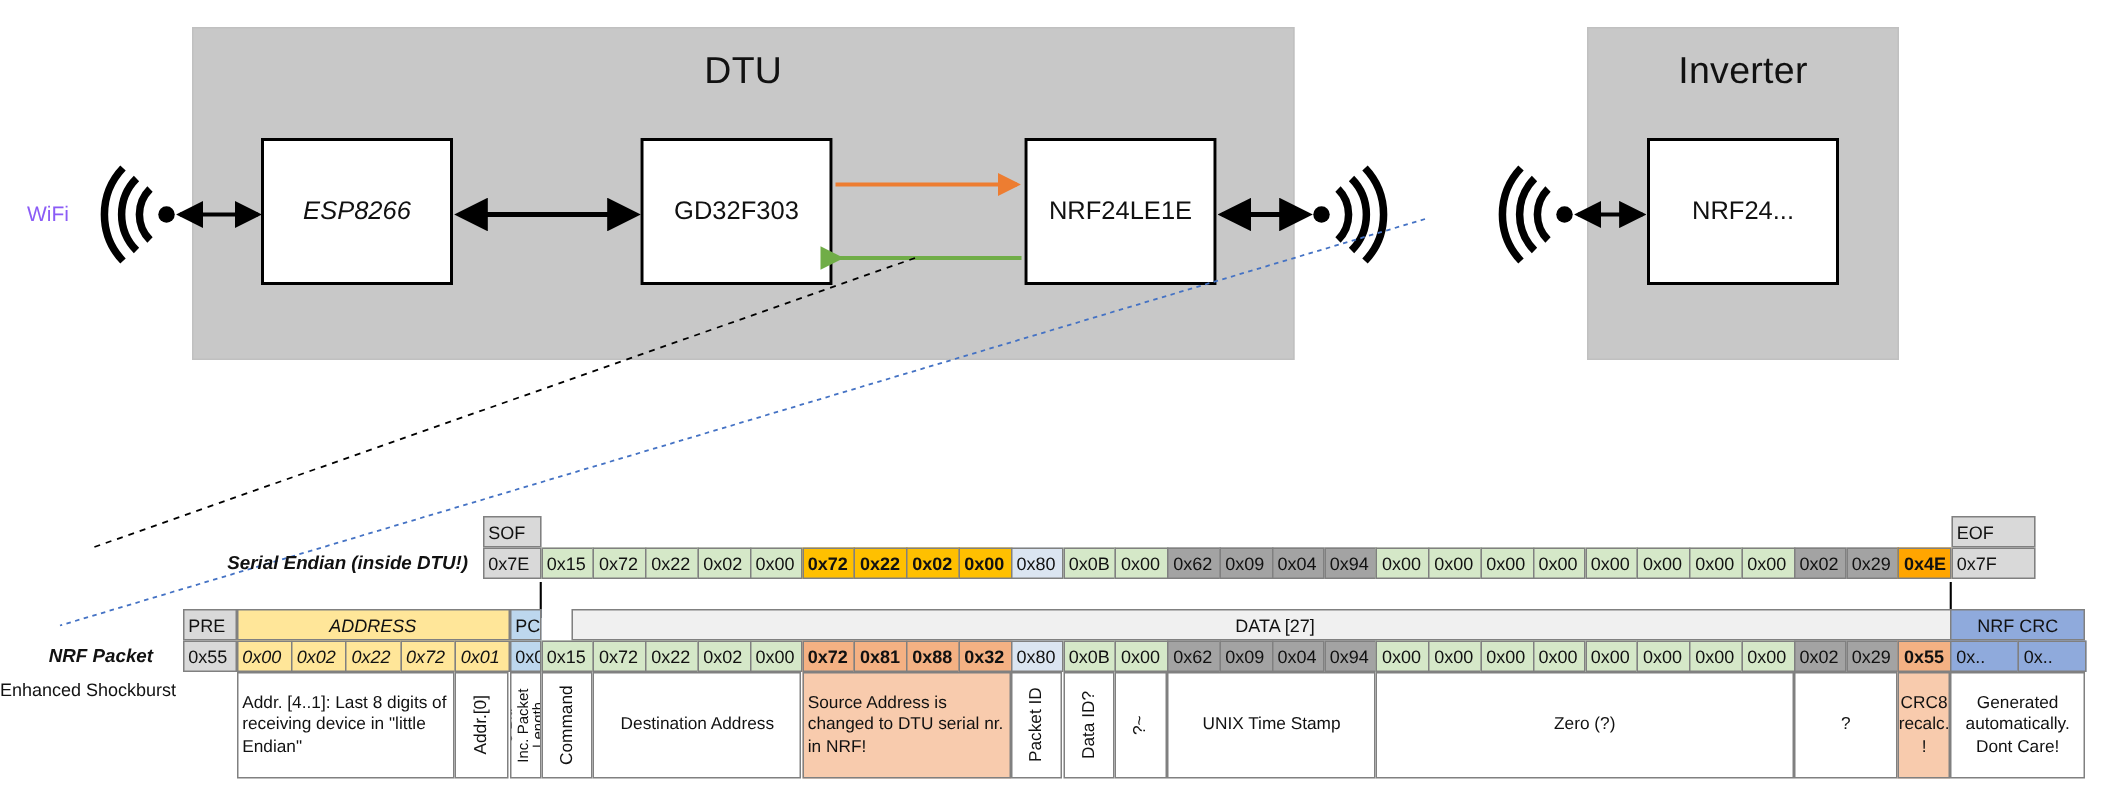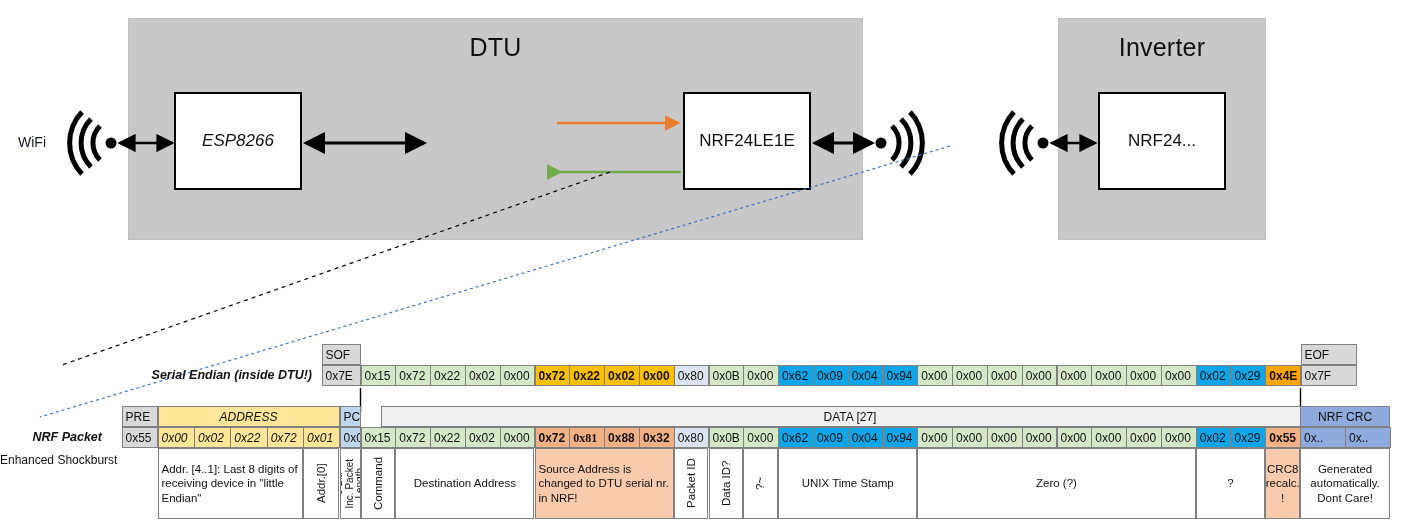--- a/index.html
+++ b/index.html
@@ -27,21 +27,21 @@
     letter-spacing:.2px;
   }
   .chip {
     position:absolute;
     background:#ffffff;
     border:2.5px solid #000000;
     display:flex; align-items:center; justify-content:center;
     font-size:17px; color:#111;
   }
   .wifi-label {
-    position:absolute; font-size:14px; color:#0f172a;
+    position:absolute; font-size:14px; color:#8b5cf6;
   }
 
   svg.overlay { position:absolute; left:0; top:0; width:1406px; height:523px; pointer-events:none; }
 
   
   #packets { position:absolute; left:0; top:340px; width:1406px; height:183px; }
 
   .rowlabel {
     position:absolute;
     font-size:12.5px;
@@ -69,21 +69,21 @@
   
   .c-gray    { background:#d9d9d9; }
   .c-green   { background:#d5e8c8; }
   .c-yellow  { background:#ffc000; }
   .c-lyellow { background:#ffe699;font-style:italic; }
   .c-blue    { background:#dbe5f1; }
   .c-mblue   { background:#8faadc; }
   .c-lblue   { background:#bdd7ee; }
   .c-orange  { background:#ffa500; }
   .c-salmon2 { background:#f4b183; }
-  .c-gray2   { background:#0ea5e9;text-align:right; }
+  .c-gray2   { background:#a3a3a3;text-align:right; }
   .c-ltgray  { background:#f0f0f0; }
 
   .ann {
     position:absolute;
     border:1px solid #808080;
     background:#ffffff;
     font-size:11.5px;
     color:#111;
     overflow:hidden;
   }
@@ -116,20 +116,23 @@
   <div class="enclosure" style="left:128px; top:18px; width:735px; height:222px;">
     <div class="enclosure-title">DTU</div>
   </div>
 
   <div class="enclosure" style="left:1058px; top:18px; width:208px; height:222px;">
     <div class="enclosure-title">Inverter</div>
   </div>
 
   <div class="chip" style="left:174px; top:92px; width:128px; height:98px;font-style:italic;">
     <span>ESP8266</span>
+  </div>
+  <div class="chip" style="left:427px; top:92px; width:128px; height:98px;">
+    <span>GD32F303</span>
   </div>
   <div class="chip" style="left:683px; top:92px; width:128px; height:98px;">
     <span>NRF24LE1E</span>
   </div>
   <div class="chip" style="left:1098px; top:92px; width:128px; height:98px;">
     <span>NRF24...</span>
   </div>
 
   <div class="wifi-label" style="left:18px; top:134px;">WiFi</div>
 </div>
@@ -233,21 +236,21 @@
     <div class="cell c-lyellow" style="left: 303.1px; top: 87px; width: 37.4px; height: 21px;">0x01</div>
     <div class="cell c-lblue" style="left: 339.5px; top: 66px; width: 21px; height: 21px;">PCF</div>
     <div class="cell c-lblue" style="left: 339.5px; top: 87px; width: 21px; height: 21px;">0x0DA</div>
     <div class="cell c-ltgray center" style="left: 381px; top: 66px; width: 938px; height: 21px;">DATA [27]</div>
     <div class="cell c-green" style="left: 360.5px; top: 87px; width: 35.8px; height: 21px;">0x15</div>
     <div class="cell c-green" style="left: 395.3px; top: 87px; width: 35.8px; height: 21px;">0x72</div>
     <div class="cell c-green" style="left: 430.1px; top: 87px; width: 35.8px; height: 21px;">0x22</div>
     <div class="cell c-green" style="left: 464.9px; top: 87px; width: 35.8px; height: 21px;">0x02</div>
     <div class="cell c-green" style="left: 499.7px; top: 87px; width: 35.8px; height: 21px;">0x00</div>
     <div class="cell c-salmon2 bold" style="left: 534.5px; top: 87px; width: 35.8px; height: 21px;">0x72</div>
-    <div class="cell c-salmon2 bold" style="left: 569.3px; top: 87px; width: 35.8px; height: 21px; font-family: Liberation Serif, serif;">0x81</div>
+    <div class="cell c-salmon2 bold" style="left: 569.3px; top: 87px; width: 35.8px; height: 21px;">0x81</div>
     <div class="cell c-salmon2 bold" style="left: 604.1px; top: 87px; width: 35.8px; height: 21px;">0x88</div>
     <div class="cell c-salmon2 bold" style="left: 638.9px; top: 87px; width: 35.8px; height: 21px;">0x32</div>
     <div class="cell c-blue" style="left: 673.7px; top: 87px; width: 35.8px; height: 21px;">0x80</div>
     <div class="cell c-green" style="left: 708.5px; top: 87px; width: 35.8px; height: 21px;">0x0B</div>
     <div class="cell c-green" style="left: 743.3px; top: 87px; width: 35.8px; height: 21px;">0x00</div>
     <div class="cell c-gray2" style="left: 778.1px; top: 87px; width: 35.8px; height: 21px;">0x62</div>
     <div class="cell c-gray2" style="left: 812.9px; top: 87px; width: 35.8px; height: 21px;">0x09</div>
     <div class="cell c-gray2" style="left: 847.7px; top: 87px; width: 35.8px; height: 21px;">0x04</div>
     <div class="cell c-gray2" style="left: 882.5px; top: 87px; width: 35.8px; height: 21px;">0x94</div>
     <div class="cell c-green" style="left: 917.3px; top: 87px; width: 35.8px; height: 21px;">0x00</div>

